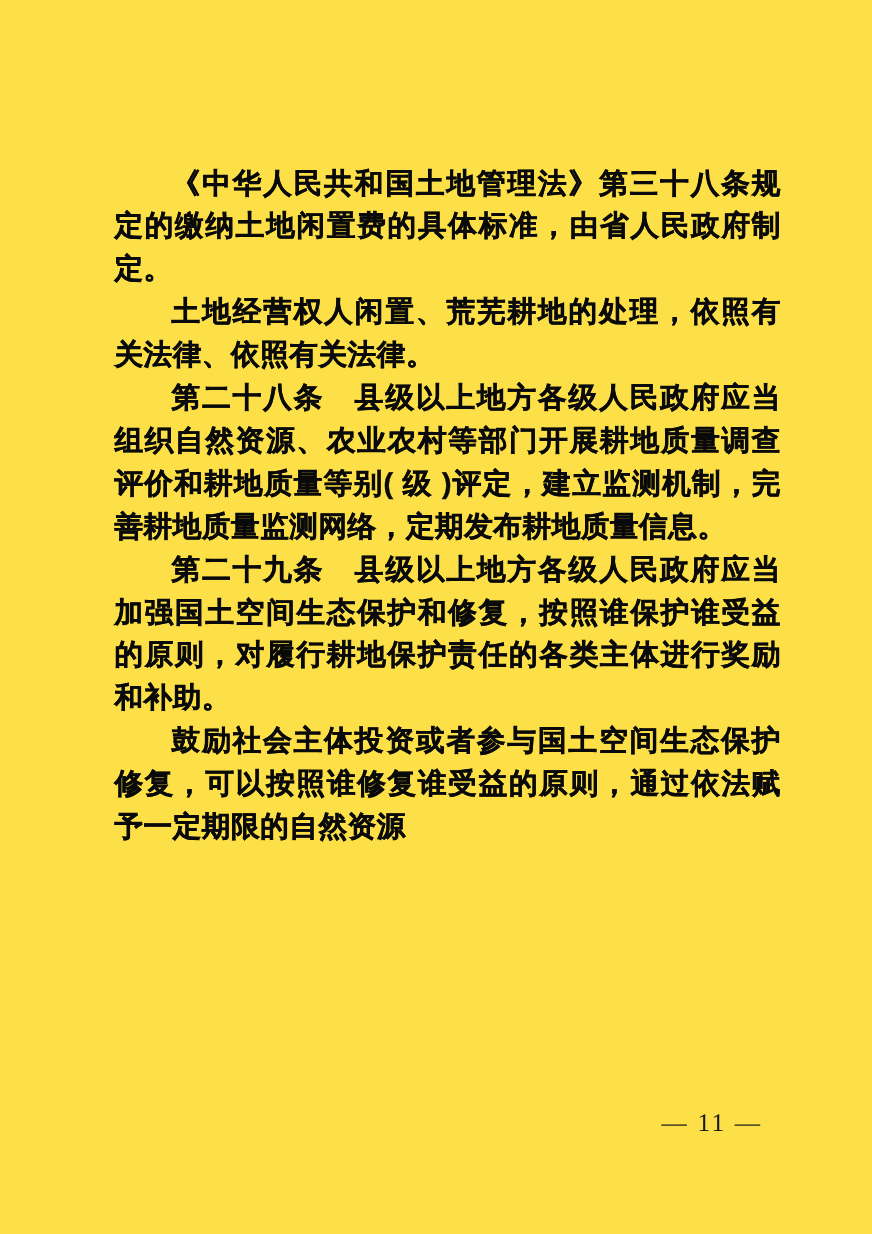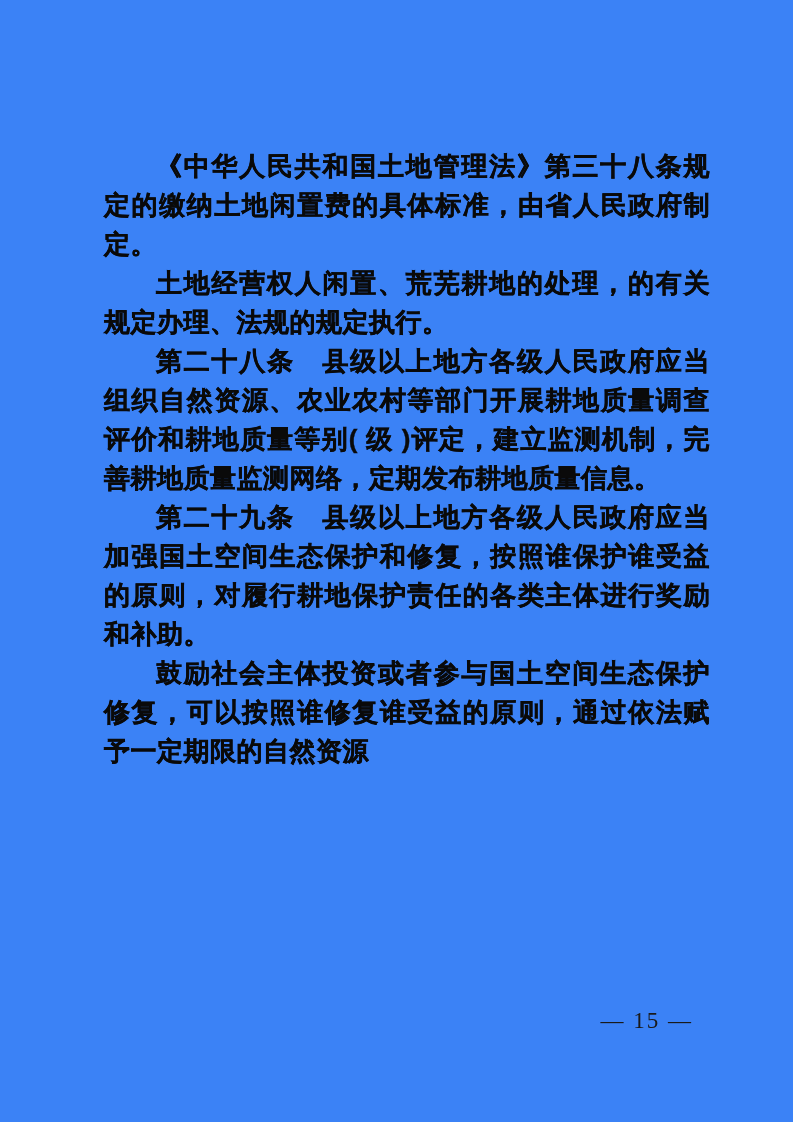--- a/index.html
+++ b/index.html
@@ -4,21 +4,21 @@
 <style>
   html, body {
     margin: 0;
     padding: 0;
     background: #ffffff;
   }
   .page {
     position: relative;
     width: 793px;
     height: 1122px;
-    background: #3b82f6;
+    background: #fde047;
     overflow: hidden;
     font-family: "Liberation Sans", sans-serif;
   }
   .content {
     position: absolute;
     left: 104px;
     top: 147px;
     width: 606px;
     color: #0a0a0a;
   }
@@ -43,19 +43,19 @@
     color: #1a1a1a;
     letter-spacing: 2px;
   }
 </style>
 </head>
 <body>
 
 <div class="page">
   <div class="content">
     <p>《中华人民共和国土地管理法》第三十八条规定的缴纳土地闲置费的具体标准，由省人民政府制定。</p>
-    <p>土地经营权人闲置、荒芜耕地的处理，的有关规定办理、法规的规定执行。</p>
+    <p>土地经营权人闲置、荒芜耕地的处理，依照有关法律、依照有关法律。</p>
     <p>第二十八条　县级以上地方各级人民政府应当组织自然资源、农业农村等部门开展耕地质量调查评价和耕地质量等别( 级 )评定，建立监测机制，完善耕地质量监测网络，定期发布耕地质量信息。</p>
     <p>第二十九条　县级以上地方各级人民政府应当加强国土空间生态保护和修复，按照谁保护谁受益的原则，对履行耕地保护责任的各类主体进行奖励和补助。</p>
     <p>鼓励社会主体投资或者参与国土空间生态保护修复，可以按照谁修复谁受益的原则，通过依法赋予一定期限的自然资源</p>
   </div>
-  <div class="page-number">— 15 —</div>
+  <div class="page-number">— 11 —</div>
 </div>
 
 </body></html>

